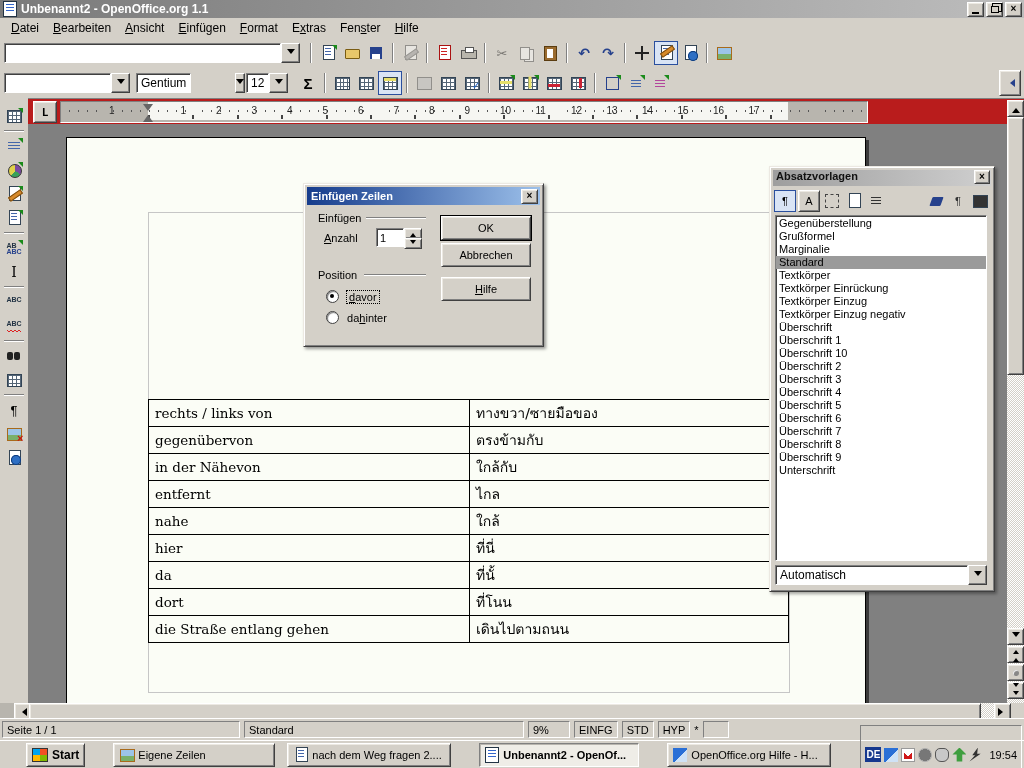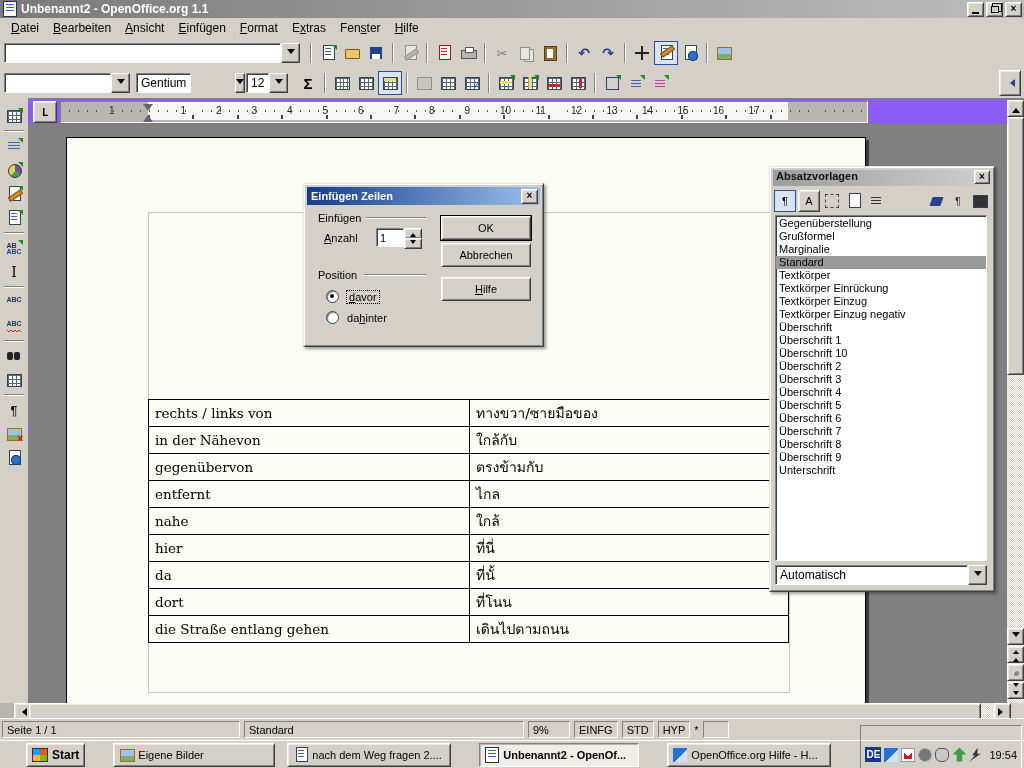--- a/index.html
+++ b/index.html
@@ -1,18 +1,18 @@
 <!DOCTYPE html>
 <html><head>
 <meta charset="utf-8">
 <style>
   html,body{margin:0;padding:0;background:#555;}
   #screen{position:relative;width:1024px;height:768px;overflow:hidden;
     font-family:"Liberation Sans","DejaVu Sans",sans-serif;font-size:11px;color:#000;
-    background:#8b5cf6;user-select:none;}
+    background:#b91c1c;user-select:none;}
   .abs{position:absolute;}
   .out2{border:1px solid;border-color:#fff #404040 #404040 #fff;background:#d4d0c8;
         box-shadow:inset 1px 1px 0 #ece9e2, inset -1px -1px 0 #808080;}
   
   #titlebar{left:0;top:0;width:1024px;height:18px;background:linear-gradient(90deg,#7a7a7a,#bdbdbd);
     display:flex;align-items:center;color:#fff;font-weight:bold;font-size:12px;}
   .tb-btn{width:15px;height:13px;margin-left:2px;display:flex;align-items:center;justify-content:center;font-size:10px;line-height:10px;color:#000;}
   .mini-bar{width:7px;height:2px;background:#000;margin-top:7px;}
   .restore-sq{width:6px;height:5px;border:1px solid #000;background:#d4d0c8;box-shadow:2px -2px 0 -0px #d4d0c8,2px -2px 0 1px #000;}
   
@@ -477,27 +477,27 @@
       <div id="textbound"></div>
       <table id="doctable">
         <tbody>
 
             <tr>
               <td class="de">rechts / links von</td>
               <td class="th">ทางขวา/ซายมือของ</td>
             </tr>
 
             <tr>
+              <td class="de">gegenübervon</td>
+              <td class="th">ตรงข้ามกับ</td>
+            </tr>
+
+            <tr>
               <td class="de">in der Nähevon</td>
               <td class="th">ใกล้กับ</td>
-            </tr>
-
-            <tr>
-              <td class="de">gegenübervon</td>
-              <td class="th">ตรงข้ามกับ</td>
             </tr>
 
             <tr>
               <td class="de">entfernt</td>
               <td class="th">ไกล</td>
             </tr>
 
             <tr>
               <td class="de">nahe</td>
               <td class="th">ใกล้</td>
@@ -676,21 +676,21 @@
 
   <div id="taskbar" class="abs">
     <span id="start" class="task out2">
       <span class="winflag"></span>
       <span>Start</span>
     </span>
     <span class="task out2" style="width:150px;">
       <span class="mi" style="width:15px;">
           <span class="mi-pic"></span>
         </span>
-      <span>Eigene Bilder</span>
+      <span>Eigene Zeilen</span>
     </span>
     <span class="task out2" style="width:152px;margin-left:8px;">
       <span class="mi" style="width:15px;">
           <span class="mi-doc" style="background:#fff;"></span>
           <span class="mi-lines"></span>
         </span>
       <span>nach dem Weg fragen 2....</span>
     </span>
     <span class="task out2 active" style="width:148px;">
       <span class="docicon" style="margin:0;">

